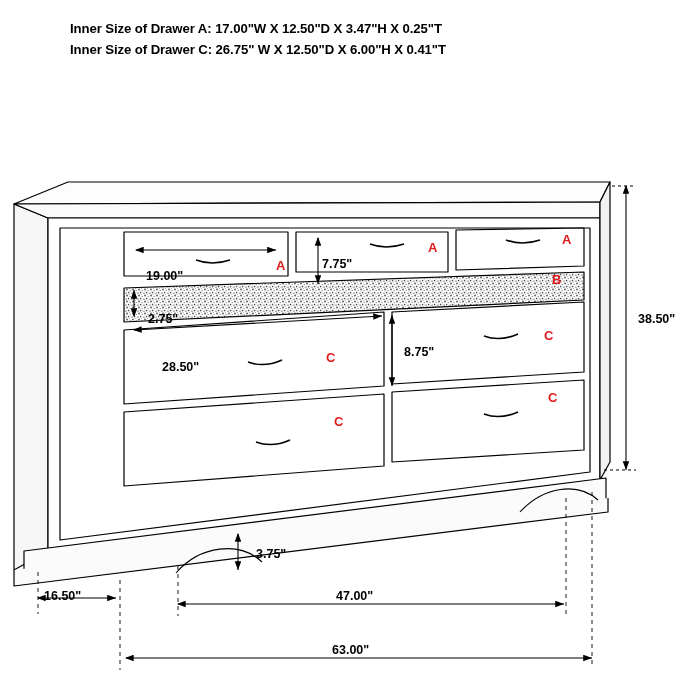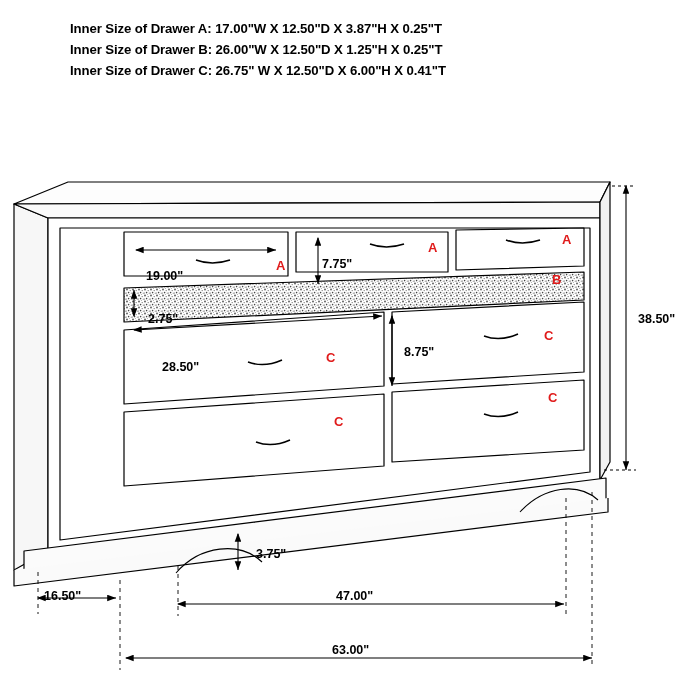--- a/index.html
+++ b/index.html
@@ -53,22 +53,21 @@
     font-weight: bold;
     fill: #e01b1b;
   }
 </style>
 </head>
 <body>
 
 <div id="page">
 
   <div class="spec-block">
-    <div class="spec-line">Inner Size of Drawer A: 17.00"W X 12.50"D X 3.87"H X 0.25"T</div>
-    <div class="spec-line">Inner Size of Drawer B: 26.00"W X 12.50"D X 1.25"H X 0.25"T</div>
+    <div class="spec-line">Inner Size of Drawer A: 17.00"W X 12.50"D X 3.47"H X 0.25"T</div>
     <div class="spec-line">Inner Size of Drawer C: 26.75" W X 12.50"D X 6.00"H X 0.41"T</div>
   </div>
 
   <svg class="diagram" viewBox="0 0 700 700">
     <defs>
       <pattern id="glitter" width="6" height="6" patternUnits="userSpaceOnUse">
         <rect width="6" height="6" fill="#ffffff"></rect>
         <circle cx="1" cy="1.5" r="0.9" fill="#555"></circle>
         <circle cx="4.2" cy="2.6" r="0.7" fill="#777"></circle>
         <circle cx="2.6" cy="4.6" r="0.8" fill="#444"></circle>

